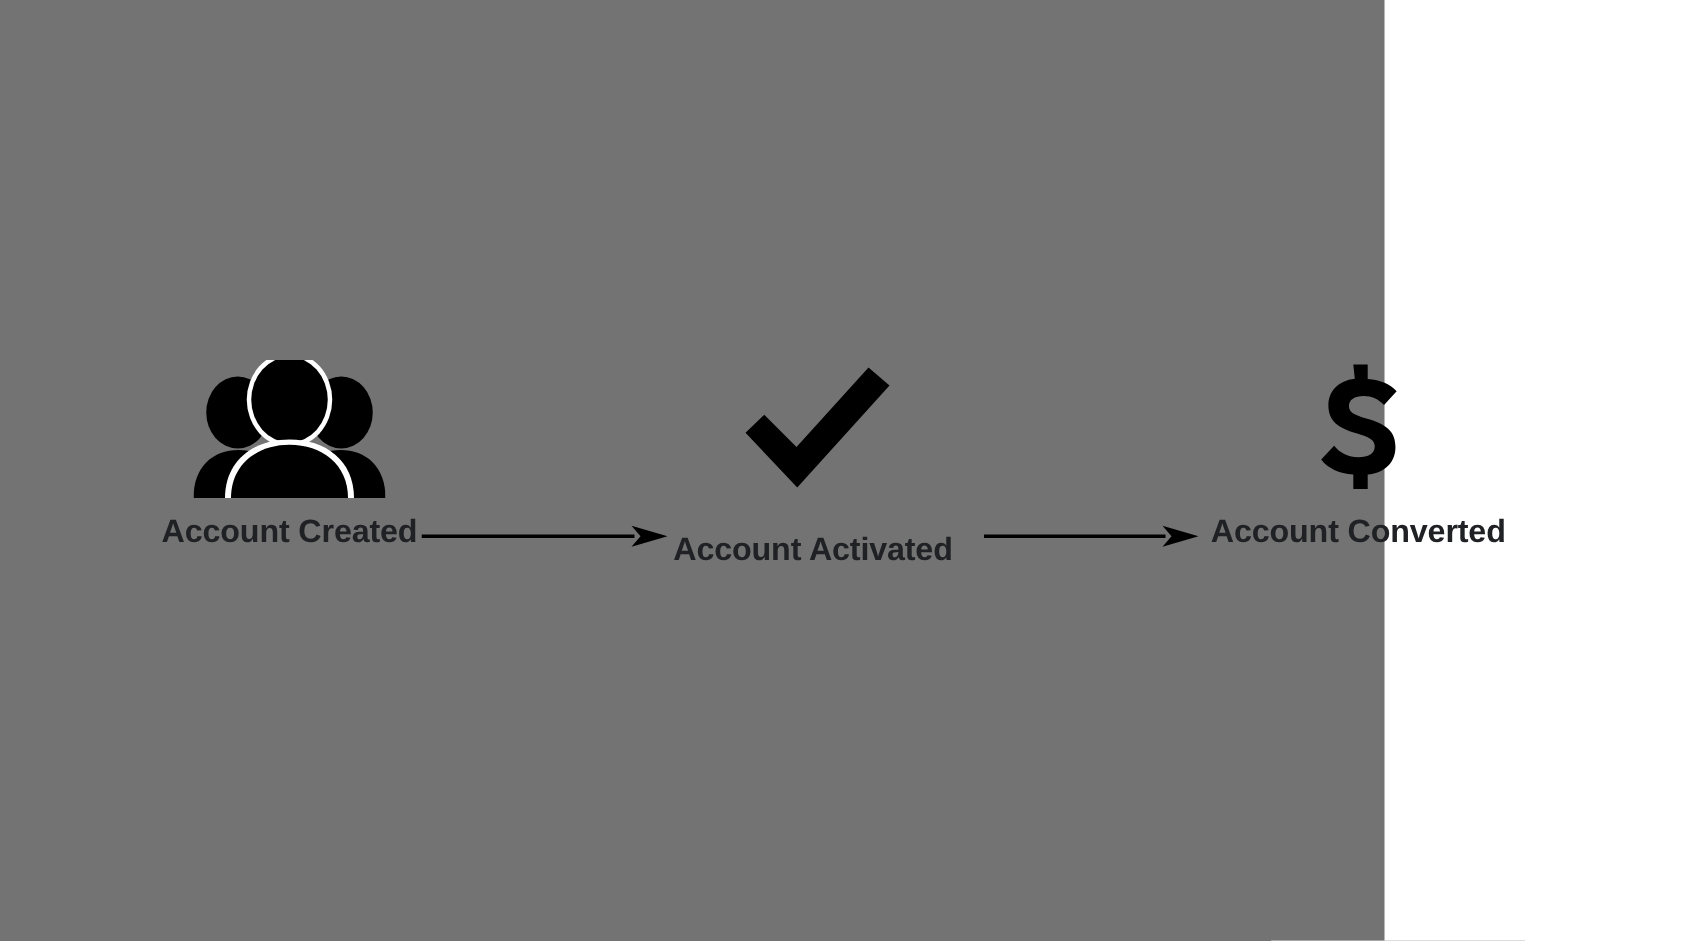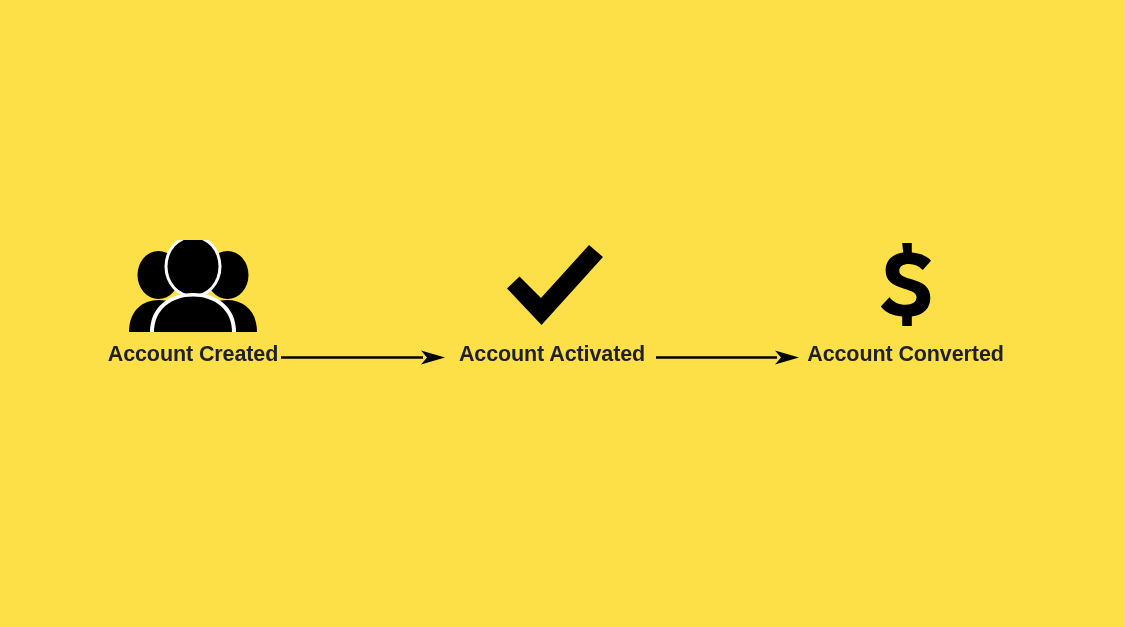--- a/index.html
+++ b/index.html
@@ -12,23 +12,23 @@
     height: 627px;
     font-family: "Liberation Sans", sans-serif;
     overflow: hidden;
     position: relative;
   }
 
   #canvas {
     position: absolute;
     left: 0;
     top: 0;
-    width: 1125px;
+    width: 923px;
     height: 627px;
-    background: #fde047;
+    background: #737373;
   }
 
   
   .stage {
     position: absolute;
     display: flex;
     flex-direction: column;
     align-items: center;
     justify-content: flex-end;
   }
@@ -52,23 +52,24 @@
   
   #stage-created {
     left: 100px;
     top: 240px;
     width: 186px;
   }
   #stage-created .stage-icon { width: 128px; height: 92px; }
 
   
   #stage-activated {
-    left: 459px;
+    left: 449px;
     top: 240px;
     width: 186px;
+    gap: 12px;
   }
   #stage-activated .stage-icon { width: 104px; height: 92px; }
 
   
   #stage-converted {
     left: 808px;
     top: 240px;
     width: 195px;
     justify-content: flex-end;
   }

